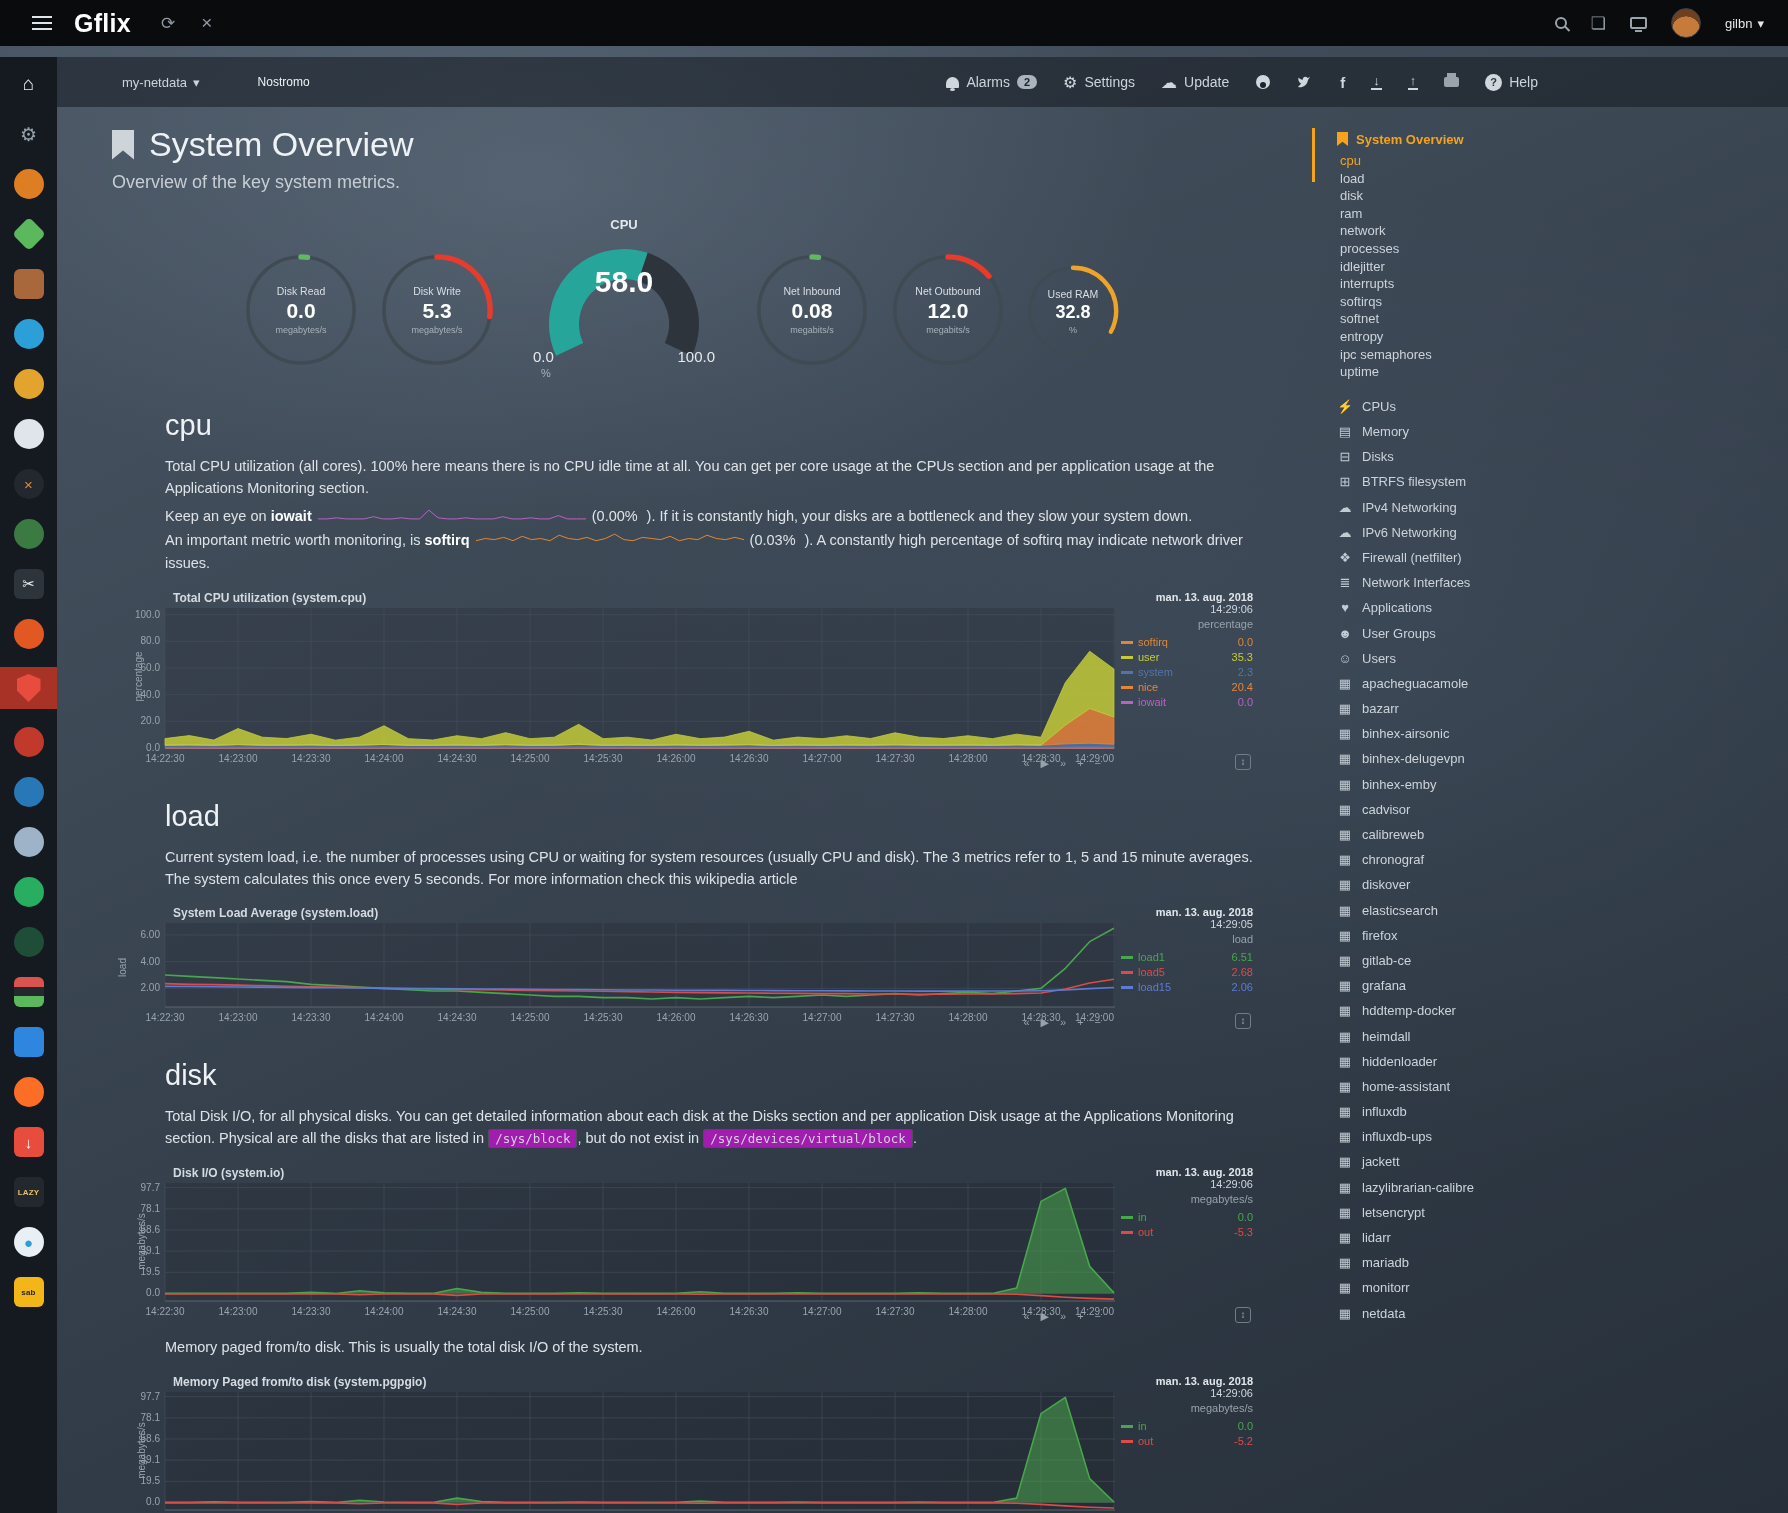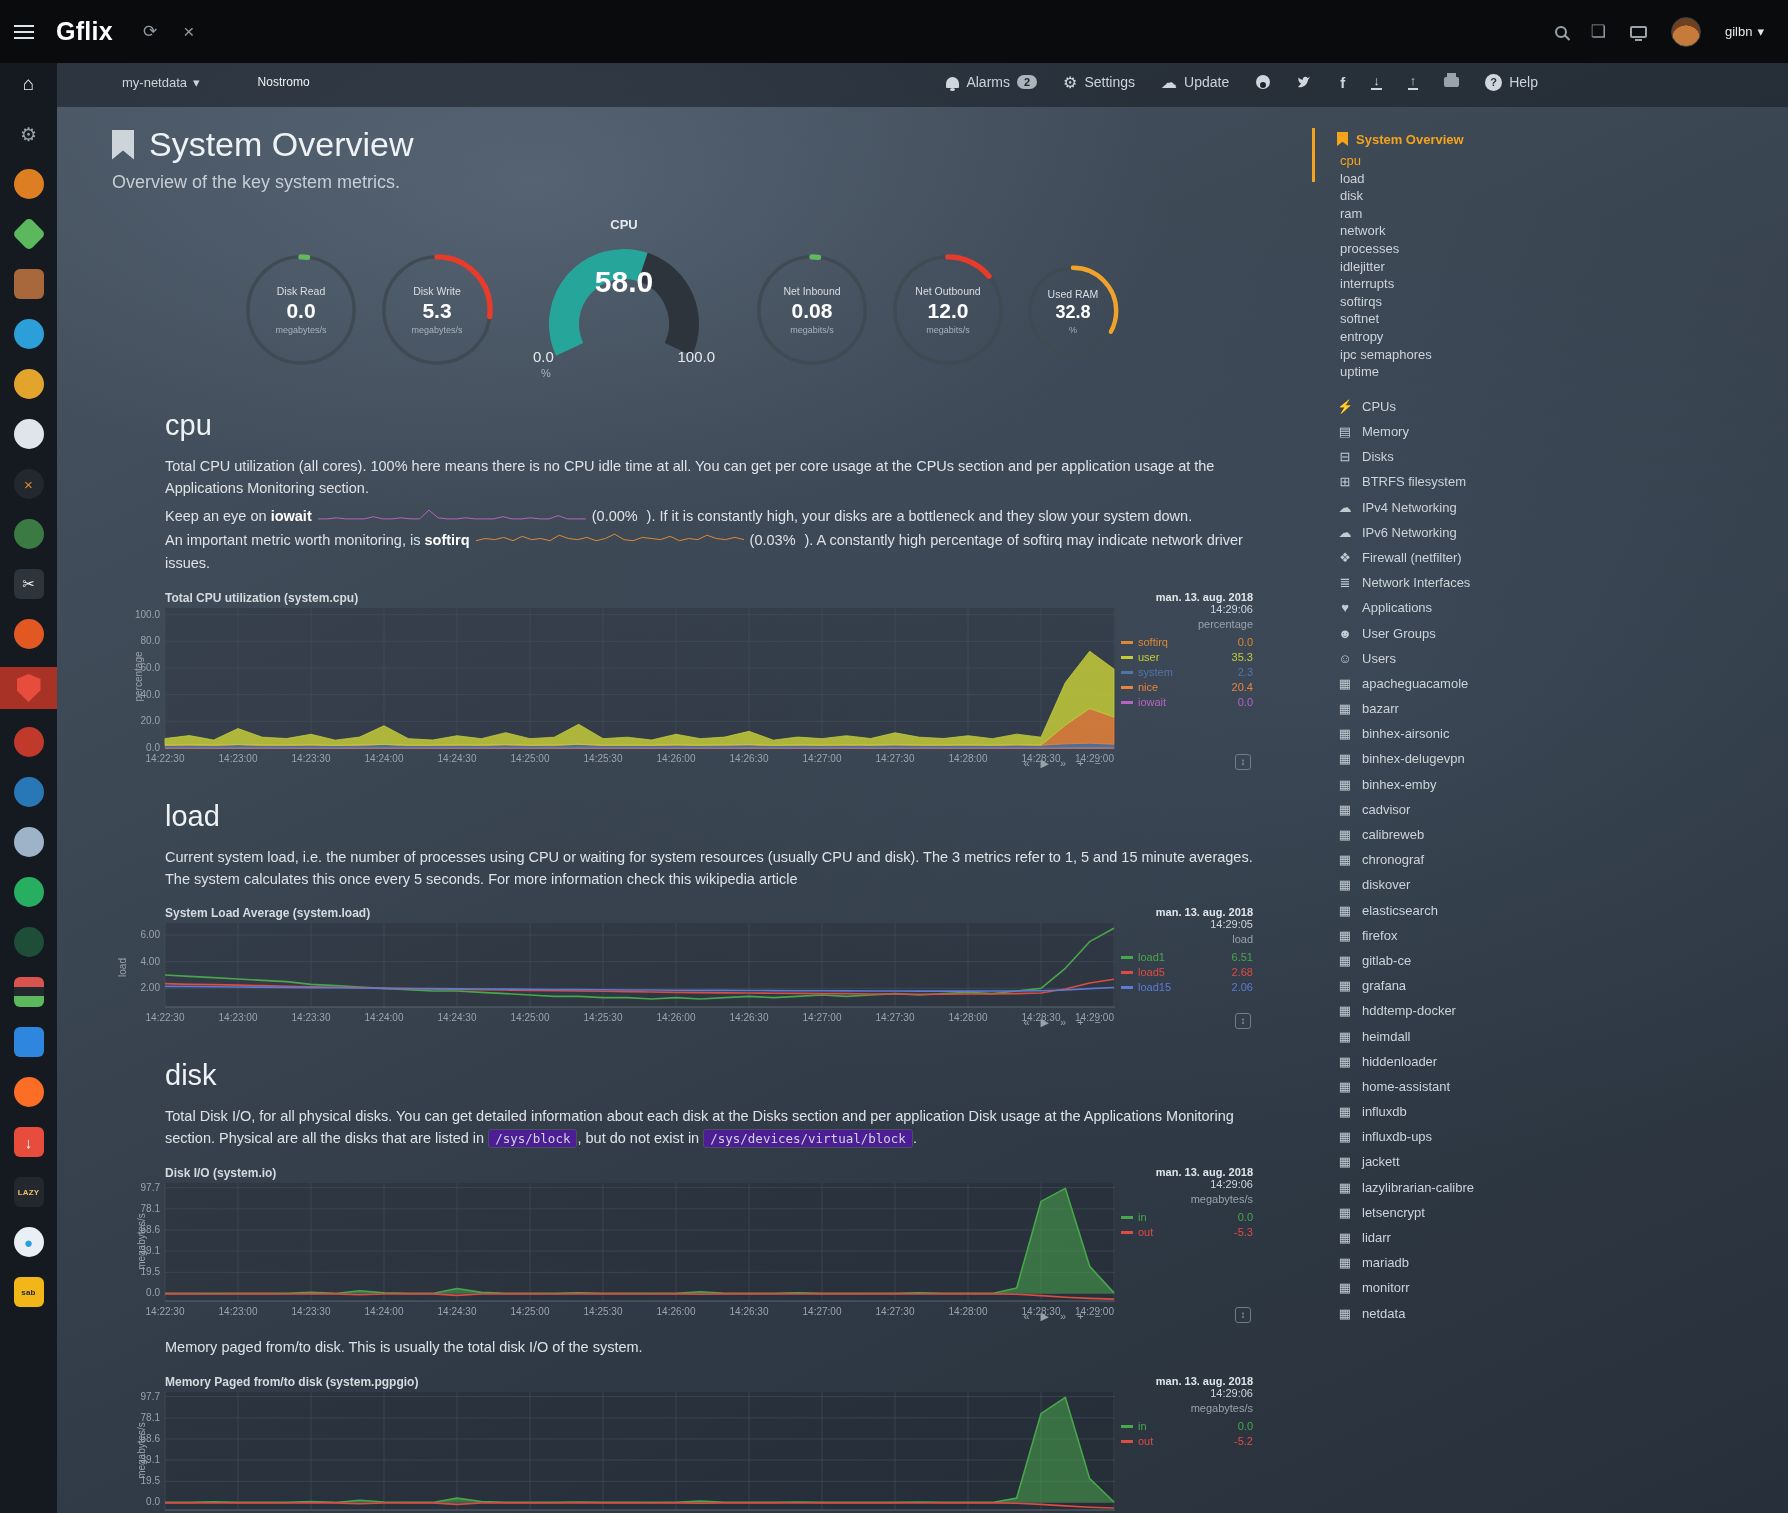--- a/index.html
+++ b/index.html
@@ -6,21 +6,21 @@
   html,body { width:1788px; height:1513px; overflow:hidden; }
   body {
     font-family:"Liberation Sans", sans-serif;
     color:#dfe4e9; position:relative;
     background:
       radial-gradient(900px 500px at 30% 12%, rgba(130,150,170,0.28), rgba(130,150,170,0) 70%),
       radial-gradient(1200px 700px at 75% 45%, rgba(90,110,130,0.18), rgba(90,110,130,0) 70%),
       linear-gradient(155deg,#4a5664 0%, #3c4754 38%, #303a46 68%, #27303a 100%);
   }
   
-  .topbar{position:absolute;top:0;left:0;right:0;height:63px;background:#0a0b0d;display:flex;align-items:center;padding:0 24px 0 6px;z-index:40;}
+  .topbar{position:absolute;top:0;left:0;right:0;height:46px;background:#0a0b0d;display:flex;align-items:center;padding:0 24px 0 24px;z-index:40;}
   .icon-burger{width:20px;height:2px;background:#dfe4e8;box-shadow:0 6px 0 #dfe4e8,0 12px 0 #dfe4e8;margin:-12px 22px 0 8px;}
   .brand{font-size:25px;font-weight:bold;color:#ffffff;letter-spacing:.3px;margin-right:30px;}
   .top-glyph{color:#8f99a3;font-size:17px;margin-right:26px;cursor:default;}
   .top-right{margin-left:auto;display:flex;align-items:center;gap:24px;}
   .icon-search{width:12px;height:12px;border:2px solid #9aa3ac;border-radius:50%;position:relative;display:inline-block;}
   .icon-search::after{content:"";position:absolute;width:2px;height:7px;background:#9aa3ac;transform:rotate(-45deg);right:-3px;bottom:-5px;}
   .icon-display{width:17px;height:12px;border:2px solid #9aa3ac;border-radius:2px;position:relative;display:inline-block;}
   .icon-display::after{content:"";position:absolute;left:3px;right:3px;bottom:-5px;height:2px;background:#9aa3ac;}
   .avatar{width:30px;height:30px;border-radius:50%;background:radial-gradient(circle at 50% 78%, #c77b3a 0 55%, #6e4020 56% 100%);border:1px solid #3a4149;}
   .username{font-size:13px;color:#e3e8ec;display:flex;align-items:center;gap:5px;}
@@ -74,24 +74,24 @@
   .cg-title{font-size:13px;font-weight:bold;color:#e3e8ec;margin-bottom:2px;}
   .cg-value{position:absolute;top:48px;left:0;right:0;font-size:30px;font-weight:bold;color:#ffffff;}
   .cg-minmax{display:flex;justify-content:space-between;padding:0 14px;font-size:15px;color:#e6eaee;margin-top:-24px;}
   .cg-unit{text-align:left;padding-left:22px;font-size:11px;color:#a9b2ba;margin-top:2px;}
   
   h2.sec{font-size:29px;font-weight:300;color:#eef2f5;margin-top:30px;}
   .sec-p{font-size:14.5px;line-height:1.5;color:#dde2e7;max-width:1095px;margin-top:14px;}
   .sec-p b{color:#ffffff;}
   .spark-wrap{display:inline-block;vertical-align:middle;margin:0 6px;}
   .pct-val{display:inline-block;min-width:50px;text-align:left;}
-  code.chip{font-family:"DejaVu Sans Mono", monospace;font-size:12.5px;background:#4c1d95;border:1px solid #49525b;border-radius:3px;padding:1px 6px;color:#cfd6dc;}
+  code.chip{font-family:"DejaVu Sans Mono", monospace;font-size:12.5px;background:#a21caf;border:1px solid #49525b;border-radius:3px;padding:1px 6px;color:#cfd6dc;}
   
   .chart{position:relative;margin-left:-46px;margin-top:16px;width:1134px;}
-  .chart-title{position:absolute;top:0;left:46px;font-size:12px;font-weight:bold;color:#d4dae0;}
+  .chart-title{position:absolute;top:0;left:54px;font-size:12px;font-weight:bold;color:#d4dae0;}
   .ylab{position:absolute;left:-6px;top:45%;transform:rotate(-90deg);transform-origin:center;font-size:10px;color:#9aa4ae;}
   .chart-body{display:flex;align-items:flex-start;}
   .plot-wrap{margin-top:13px;}
   .legend{width:138px;flex:none;padding-left:6px;}
   .ldate{font-size:11px;font-weight:bold;color:#e1e6ea;text-align:right;}
   .ltime{font-size:11px;color:#cfd6dc;text-align:right;}
   .lunit{font-size:11px;color:#98a2ab;text-align:right;margin:3px 0 5px;}
   .lrow{display:flex;align-items:center;font-size:11px;line-height:15px;cursor:pointer;}
   .ldash{width:12px;height:3px;margin-right:5px;flex:none;}
   .lval{margin-left:auto;}

